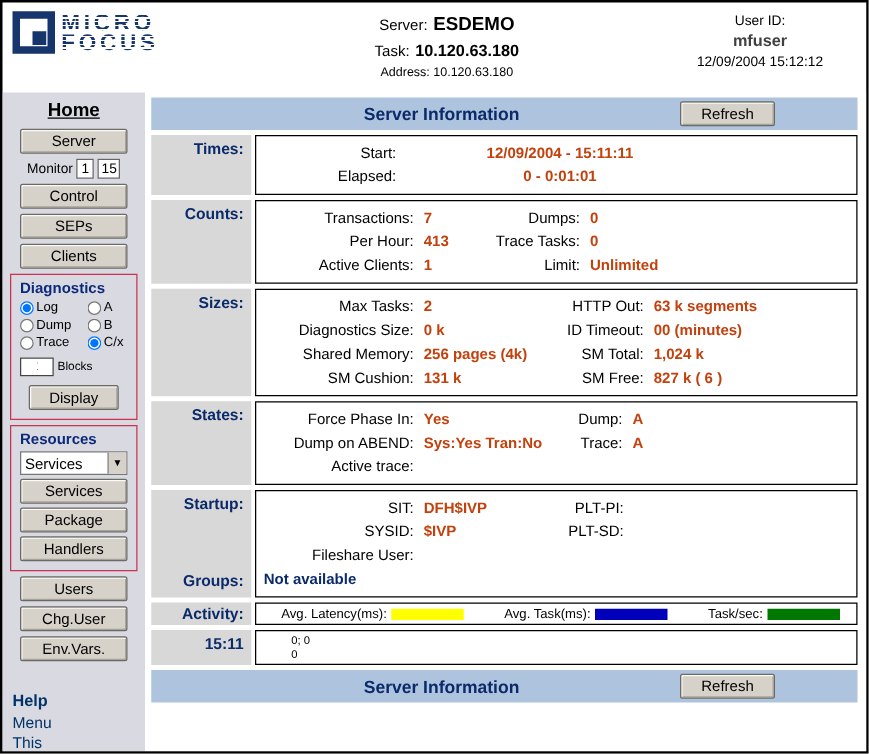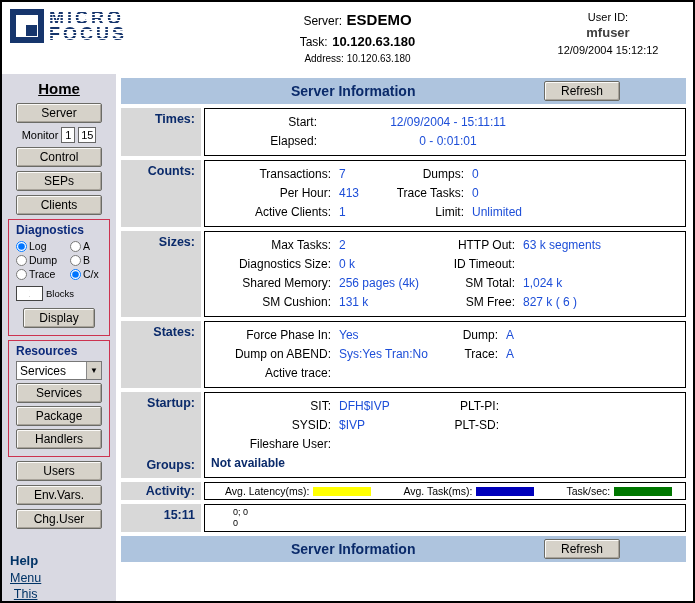--- a/index.html
+++ b/index.html
@@ -44,35 +44,35 @@
   .radio-cell input { margin:0; width:11px; height:11px; }
   .blocks-row { display:flex; align-items:center; gap:3px; align-self:flex-start; margin:3px 0 0 2px; }
   .blocks-input { width:27px; height:15px; font-size:10px; border:1px solid #444; padding:0 12px; font-family:Liberation Sans, sans-serif; }
   .blocks-label { font-size:9.5px; }
   .display-btn { width:72px; margin-top:4px; }
   .fake-select { width:86px; height:19px; background:#fff; border:1px solid #777; display:flex; align-items:center; font-size:12px; cursor:pointer; }
   .fs-text { flex:1; padding-left:3px; }
   .fs-arrow { width:15px; height:100%; background:#d6d2c9; border-left:1px solid #888; font-size:8px; display:flex; align-items:center; justify-content:center; }
   .help-block { align-self:flex-start; margin:20px 0 0 8px; }
   .help-title { font-weight:bold; font-size:13px; color:#003366; margin-bottom:3px; }
-  .help-link { display:block; font-size:12.5px; color:#003366; text-decoration:underline; cursor:pointer; margin-bottom:2px;text-align:center; }
+  .help-link { display:block; font-size:12.5px; color:#003366; cursor:pointer; margin-bottom:2px; }
 
   
   .content { flex:1; padding:4px 7px 0 5px; display:flex; flex-direction:column; row-gap:4px; background:#fff; }
   .bar { height:26px; background:#aec4de; display:flex; align-items:center; flex:0 0 auto; }
   .bar-title { margin-left:170px; font-size:14px; font-weight:bold; color:#0a2a6a; }
   .refresh { width:76px; margin-left:auto; margin-right:66px; }
   .row { display:flex; column-gap:3px; flex:0 0 auto; }
   .row-label { width:80px; background:#d8d8d8; color:#0a2a6a; font-weight:bold; font-size:12.5px; text-align:right;
                padding:4px 6px 0 0; white-space:nowrap; }
   .row-label.split { display:flex; flex-direction:column; justify-content:space-between; padding-bottom:6px;gap:40px; }
   .row-content { flex:1; background:#fff; border:1px solid #000; padding:4px 6px; font-size:12px; }
   .grid-line { display:grid; column-gap:8px; line-height:19px; white-space:nowrap; }
   .lab { text-align:right; }
-  .val { font-weight:normal; color:#1d4ed8; }
+  .val { font-weight:bold; color:#c2410c; }
   .g-times  { grid-template-columns:106px 246px; }
   .g-times .val { text-align:center; }
   .g-counts { grid-template-columns:120px 42px 75px 1fr; }
   .g-sizes  { grid-template-columns:120px 95px 73px 1fr; }
   .g-states { grid-template-columns:120px 100px 51px 1fr; }
   .g-startup{ grid-template-columns:120px 90px 62px 1fr; }
   .groups-value { font-weight:bold; color:#0a2a6a; line-height:19px; }
   .legend { display:flex; align-items:center; padding:2px 6px 2px 20px; column-gap:14px; }
   .legend-item { display:flex; align-items:center; gap:4px; font-size:10.5px; white-space:nowrap; }
   .swatch { width:58px; height:9px; display:inline-block; }
@@ -166,22 +166,22 @@
         <div class="fake-select">
           <span class="fs-text">Services</span>
           <span class="fs-arrow">▼</span>
         </div>
         <button class="sbtn">Services</button>
         <button class="sbtn">Package</button>
         <button class="sbtn">Handlers</button>
       </div>
 
       <button class="sbtn">Users</button>
+      <button class="sbtn">Chg.User</button>
       <button class="sbtn">Env.Vars.</button>
-      <button class="sbtn">Chg.User</button>
 
       <div class="help-block">
         <div class="help-title">Help</div>
         <a class="help-link">Menu</a>
         <a class="help-link">This</a>
       </div>
     </aside>
 
     <main class="content">
 
@@ -234,20 +234,21 @@
           <div class="grid-line g-sizes">
             <span class="lab">Max Tasks:</span>
             <span class="val">2</span>
             <span class="lab">HTTP Out:</span>
             <span class="val">63 k segments</span>
           </div>
           <div class="grid-line g-sizes">
             <span class="lab">Diagnostics Size:</span>
             <span class="val">0 k</span>
             <span class="lab">ID Timeout:</span>
+            <span class="val">00 (minutes)</span>
           </div>
           <div class="grid-line g-sizes">
             <span class="lab">Shared Memory:</span>
             <span class="val">256 pages (4k)</span>
             <span class="lab">SM Total:</span>
             <span class="val">1,024 k</span>
           </div>
           <div class="grid-line g-sizes">
             <span class="lab">SM Cushion:</span>
             <span class="val">131 k</span>

